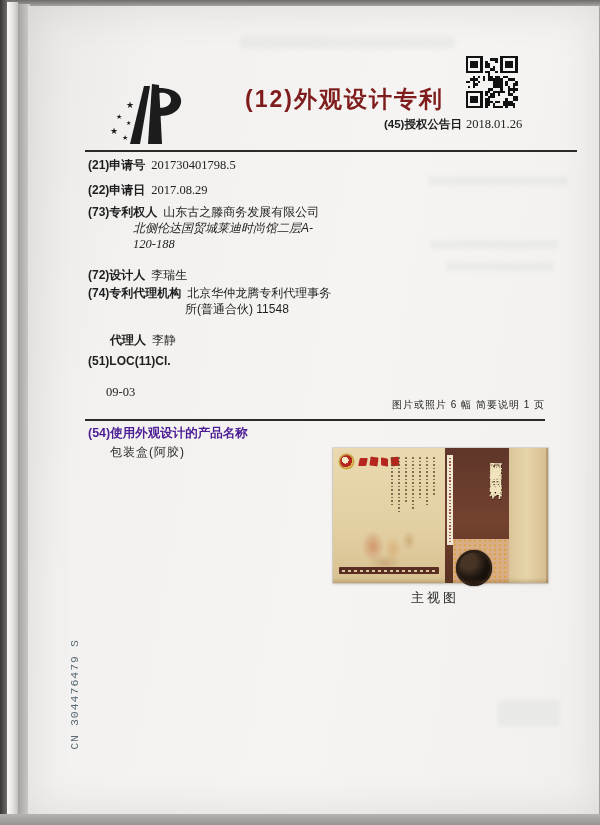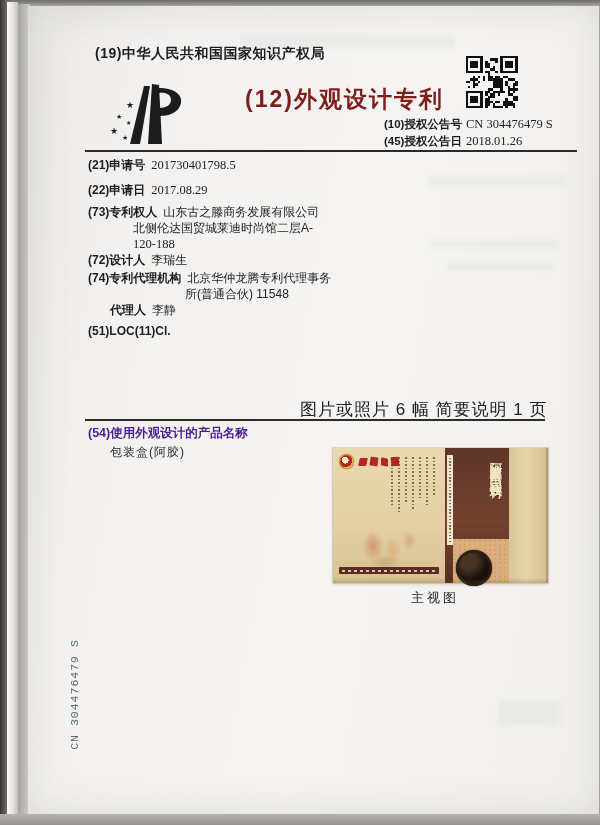--- a/index.html
+++ b/index.html
@@ -45,28 +45,28 @@
 
   .rule{position:absolute;background:#2b2a29;height:2px;}
   .rule-1{left:85px;top:150px;width:492px;}
   .rule-2{left:85px;top:419px;width:460px;height:1.6px;}
 
   
   .biblio{position:absolute;left:88px;top:156px;width:310px;font-size:12px;color:#1e1e1e;}
   .bl{line-height:14px;white-space:nowrap;}
   .bl b{font-weight:700;margin-right:6px;}
   .ind1{padding-left:22px;}
-  .ind2{padding-left:45px;}
+  .ind2{padding-left:45px;font-style:italic;}
   .ind3{padding-left:97px;}
   .ind4{padding-left:18px;}
-  .mt2{margin-top:2px;}.mt3{margin-top:2px;}.mt4{margin-top:4px;}
+  .mt2{margin-top:2px;}.mt3{margin-top:17px;}.mt4{margin-top:4px;}
   .mt5{margin-top:7px;}.mt8{margin-top:8px;}.mt11{margin-top:11px;}
 
   .figures-note{position:absolute;left:300px;top:398px;width:245px;text-align:right;
-    font-size:17px;color:#222;letter-spacing:1px;white-space:nowrap;}
+    font-size:10px;color:#222;letter-spacing:1px;white-space:nowrap;}
 
   .product-label{position:absolute;left:88px;top:425px;font-size:12.5px;font-weight:700;color:#4c1d95;}
   .product-name{position:absolute;left:110px;top:444px;font-size:12px;color:#2a2a2a;letter-spacing:1px;}
 
   
   .package{position:absolute;left:333px;top:448px;width:215px;height:135px;
     background:linear-gradient(to bottom,#ead9b0,#e2cfa2 60%,#d8c192);
     box-shadow:0 0 0 1px rgba(90,70,40,0.15), 0 1px 3px rgba(60,50,30,0.2);}
   .package::after{content:"";position:absolute;left:0;right:0;bottom:0;height:5px;
     background:linear-gradient(to bottom,transparent,rgba(110,80,40,0.25));}
@@ -136,21 +136,20 @@
   <div class="edge-shadow"></div>
   <div class="paper"></div>
   <div class="edge-bottom"></div>
 
   <div class="ghost" style="left:240px;top:36px;width:215px;height:13px;"></div>
   <div class="ghost" style="left:428px;top:176px;width:140px;height:10px;"></div>
   <div class="ghost" style="left:430px;top:240px;width:128px;height:9px;"></div>
   <div class="ghost" style="left:446px;top:262px;width:108px;height:9px;"></div>
   <div class="ghost" style="left:498px;top:700px;width:62px;height:26px;"></div>
 
-  <div class="office">(19)中华人民共和国国家知识产权局</div>
 
   <div class="logo">
     <svg viewBox="0 0 92 68" xmlns="http://www.w3.org/2000/svg">
       <polygon points="40,4 46,4 36,62 26,62" fill="#1c1c1c"></polygon>
       <polygon points="48,2 55,3 58,62 44,62" fill="#1c1c1c"></polygon>
       <path d="M55,6 C74,6 80,16 76,24 C73,31 64,34 56,34 L55,26 C62,26 67,23 67,18 C67,12 61,10 55,11 Z" fill="#1c1c1c"></path>
       <text x="22" y="26" font-size="9" fill="#1c1c1c">★</text>
       <text x="12" y="37" font-size="7" fill="#1c1c1c">★</text>
       <text x="22" y="43" font-size="6" fill="#1c1c1c">★</text>
       <text x="6" y="52" font-size="9" fill="#1c1c1c">★</text>
@@ -290,23 +289,20 @@
         <rect x="15" y="1" width="5" height="5" fill="#f4f3f1"></rect>
         <rect x="16" y="2" width="3" height="3" fill="#111"></rect>
         <rect x="0" y="14" width="7" height="7" fill="#111"></rect>
         <rect x="1" y="15" width="5" height="5" fill="#f4f3f1"></rect>
         <rect x="2" y="16" width="3" height="3" fill="#111"></rect>
       </svg>
   </div>
 
   <div class="pubblock">
     <div class="publine">
-      <b>(10)授权公告号</b><span class="serifnum">CN 304476479 S</span>
-    </div>
-    <div class="publine">
       <b>(45)授权公告日</b><span class="serifnum">2018.01.26</span>
     </div>
   </div>
 
   <div class="rule rule-1"></div>
 
   <div class="biblio">
     <div class="bl mt2">
       <b>(21)申请号</b><span class="serifnum">201730401798.5</span>
     </div>
@@ -329,20 +325,23 @@
       <b>(74)专利代理机构</b><span>北京华仲龙腾专利代理事务</span>
     </div>
     <div class="bl mt2 ind3">
       <span>所(普通合伙) 11548</span>
     </div>
     <div class="bl mt3 ind1">
       <b>代理人</b><span>李静</span>
     </div>
     <div class="bl mt5">
       <b>(51)LOC(11)Cl.</b>
+    </div>
+    <div class="bl mt3 ind4">
+      <span class="serifnum">09-03</span>
     </div>
   </div>
 
   <div class="figures-note">图片或照片 6 幅 简要说明 1 页</div>
   <div class="rule rule-2"></div>
 
   <div class="product-label">(54)使用外观设计的产品名称</div>
   <div class="product-name">包装盒(阿胶)</div>
 
   <div class="package">

